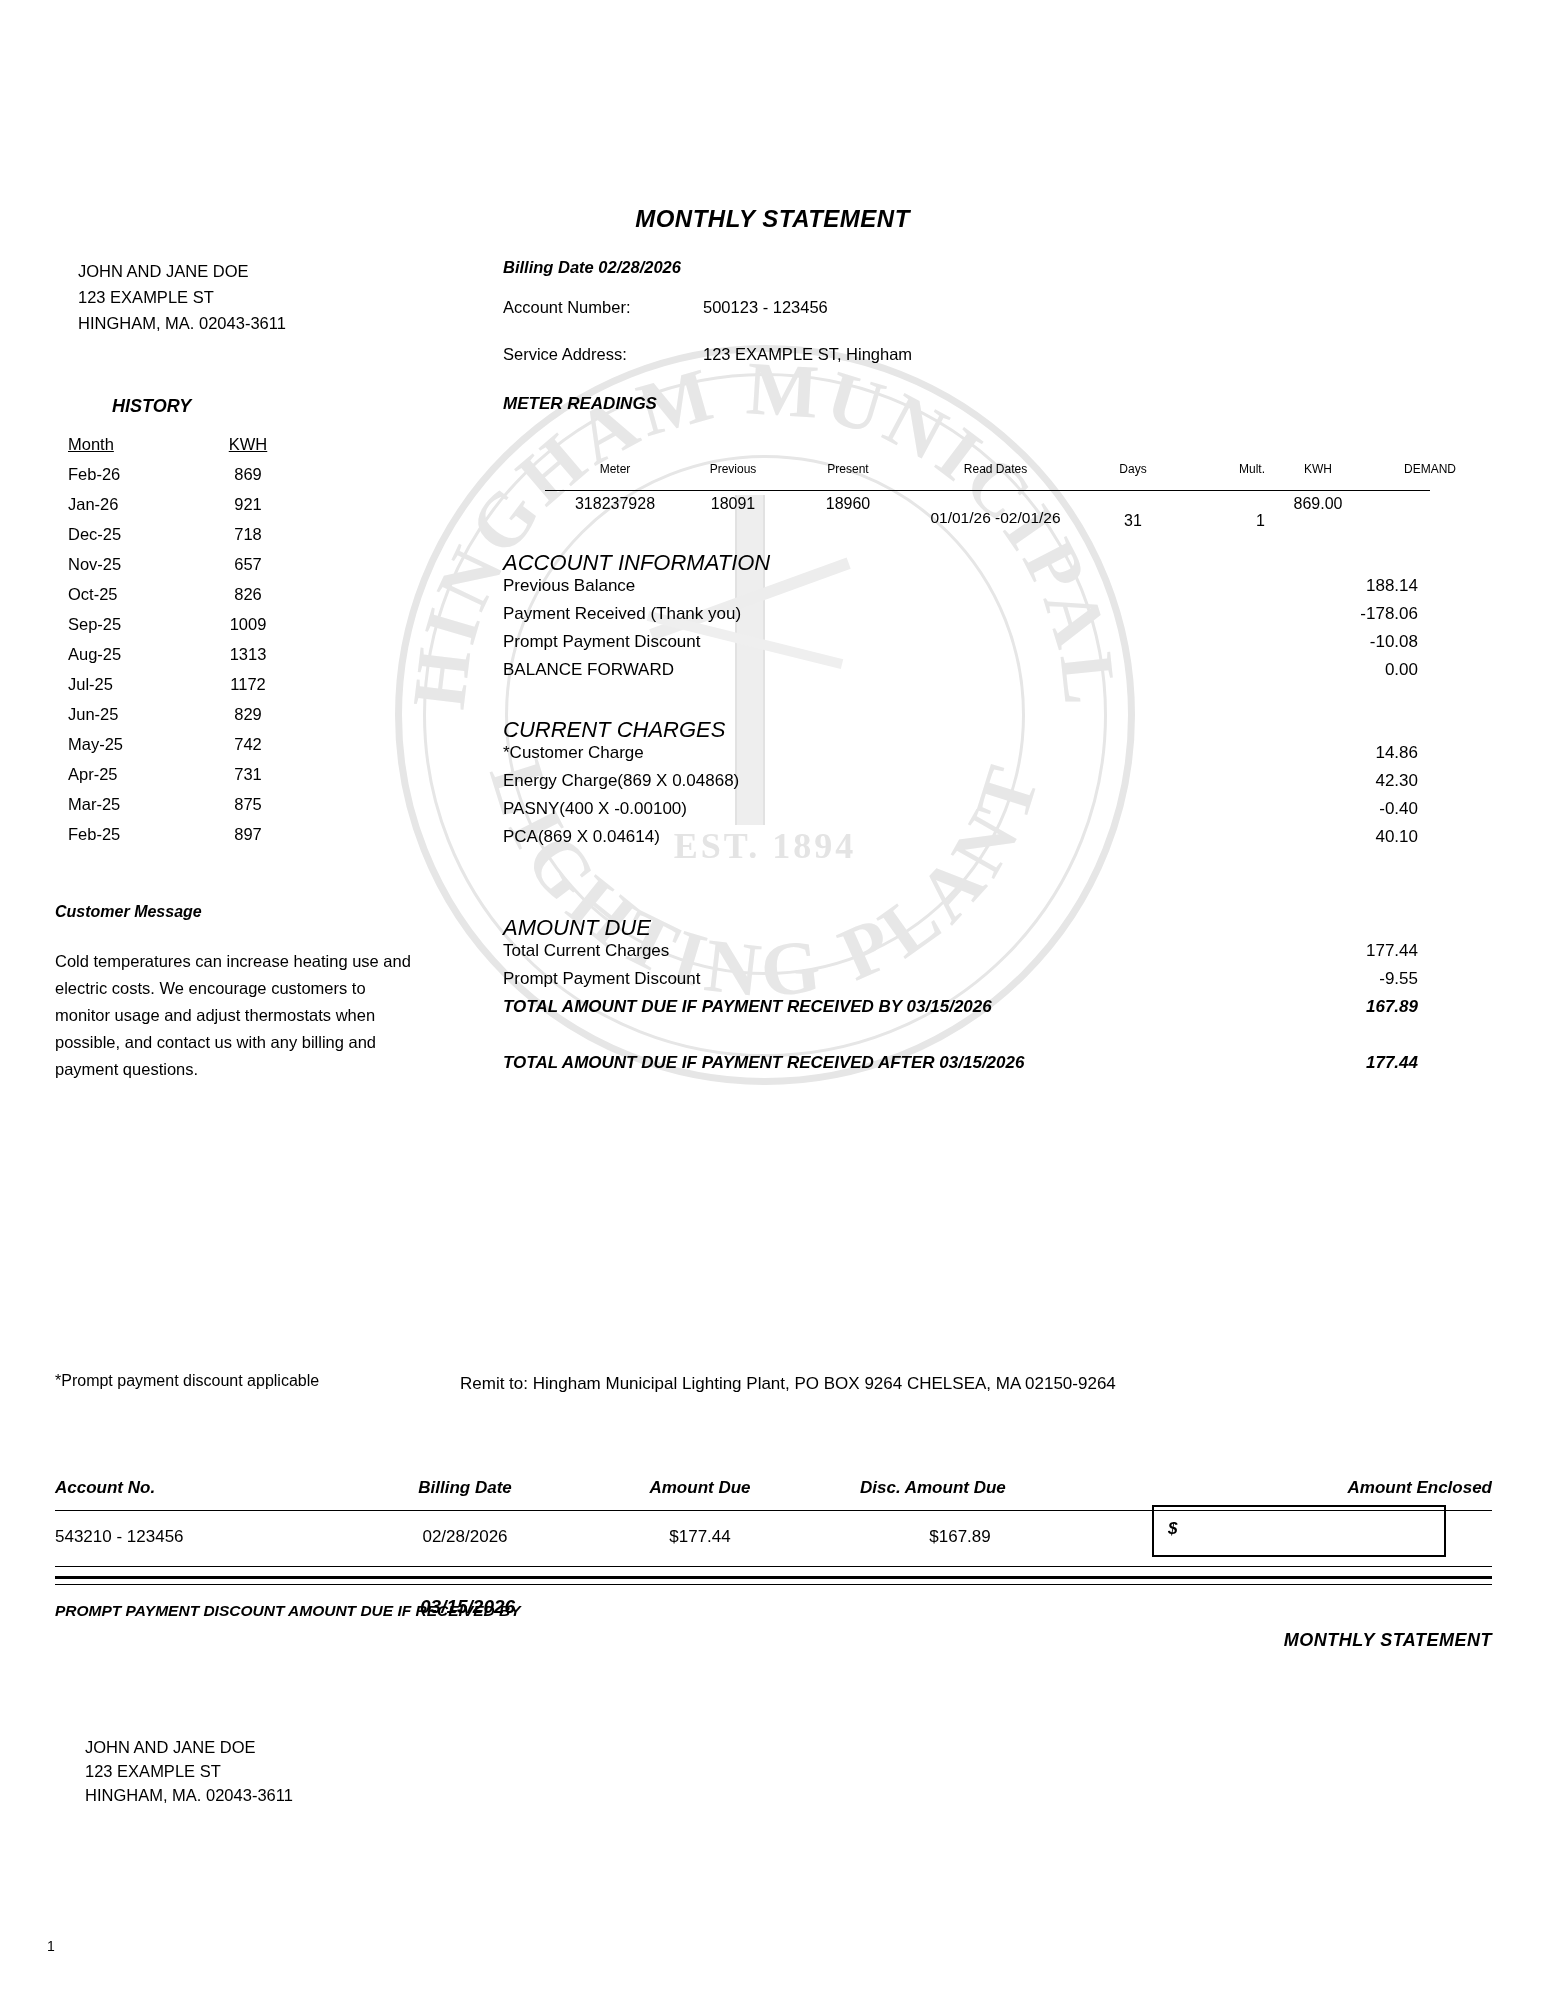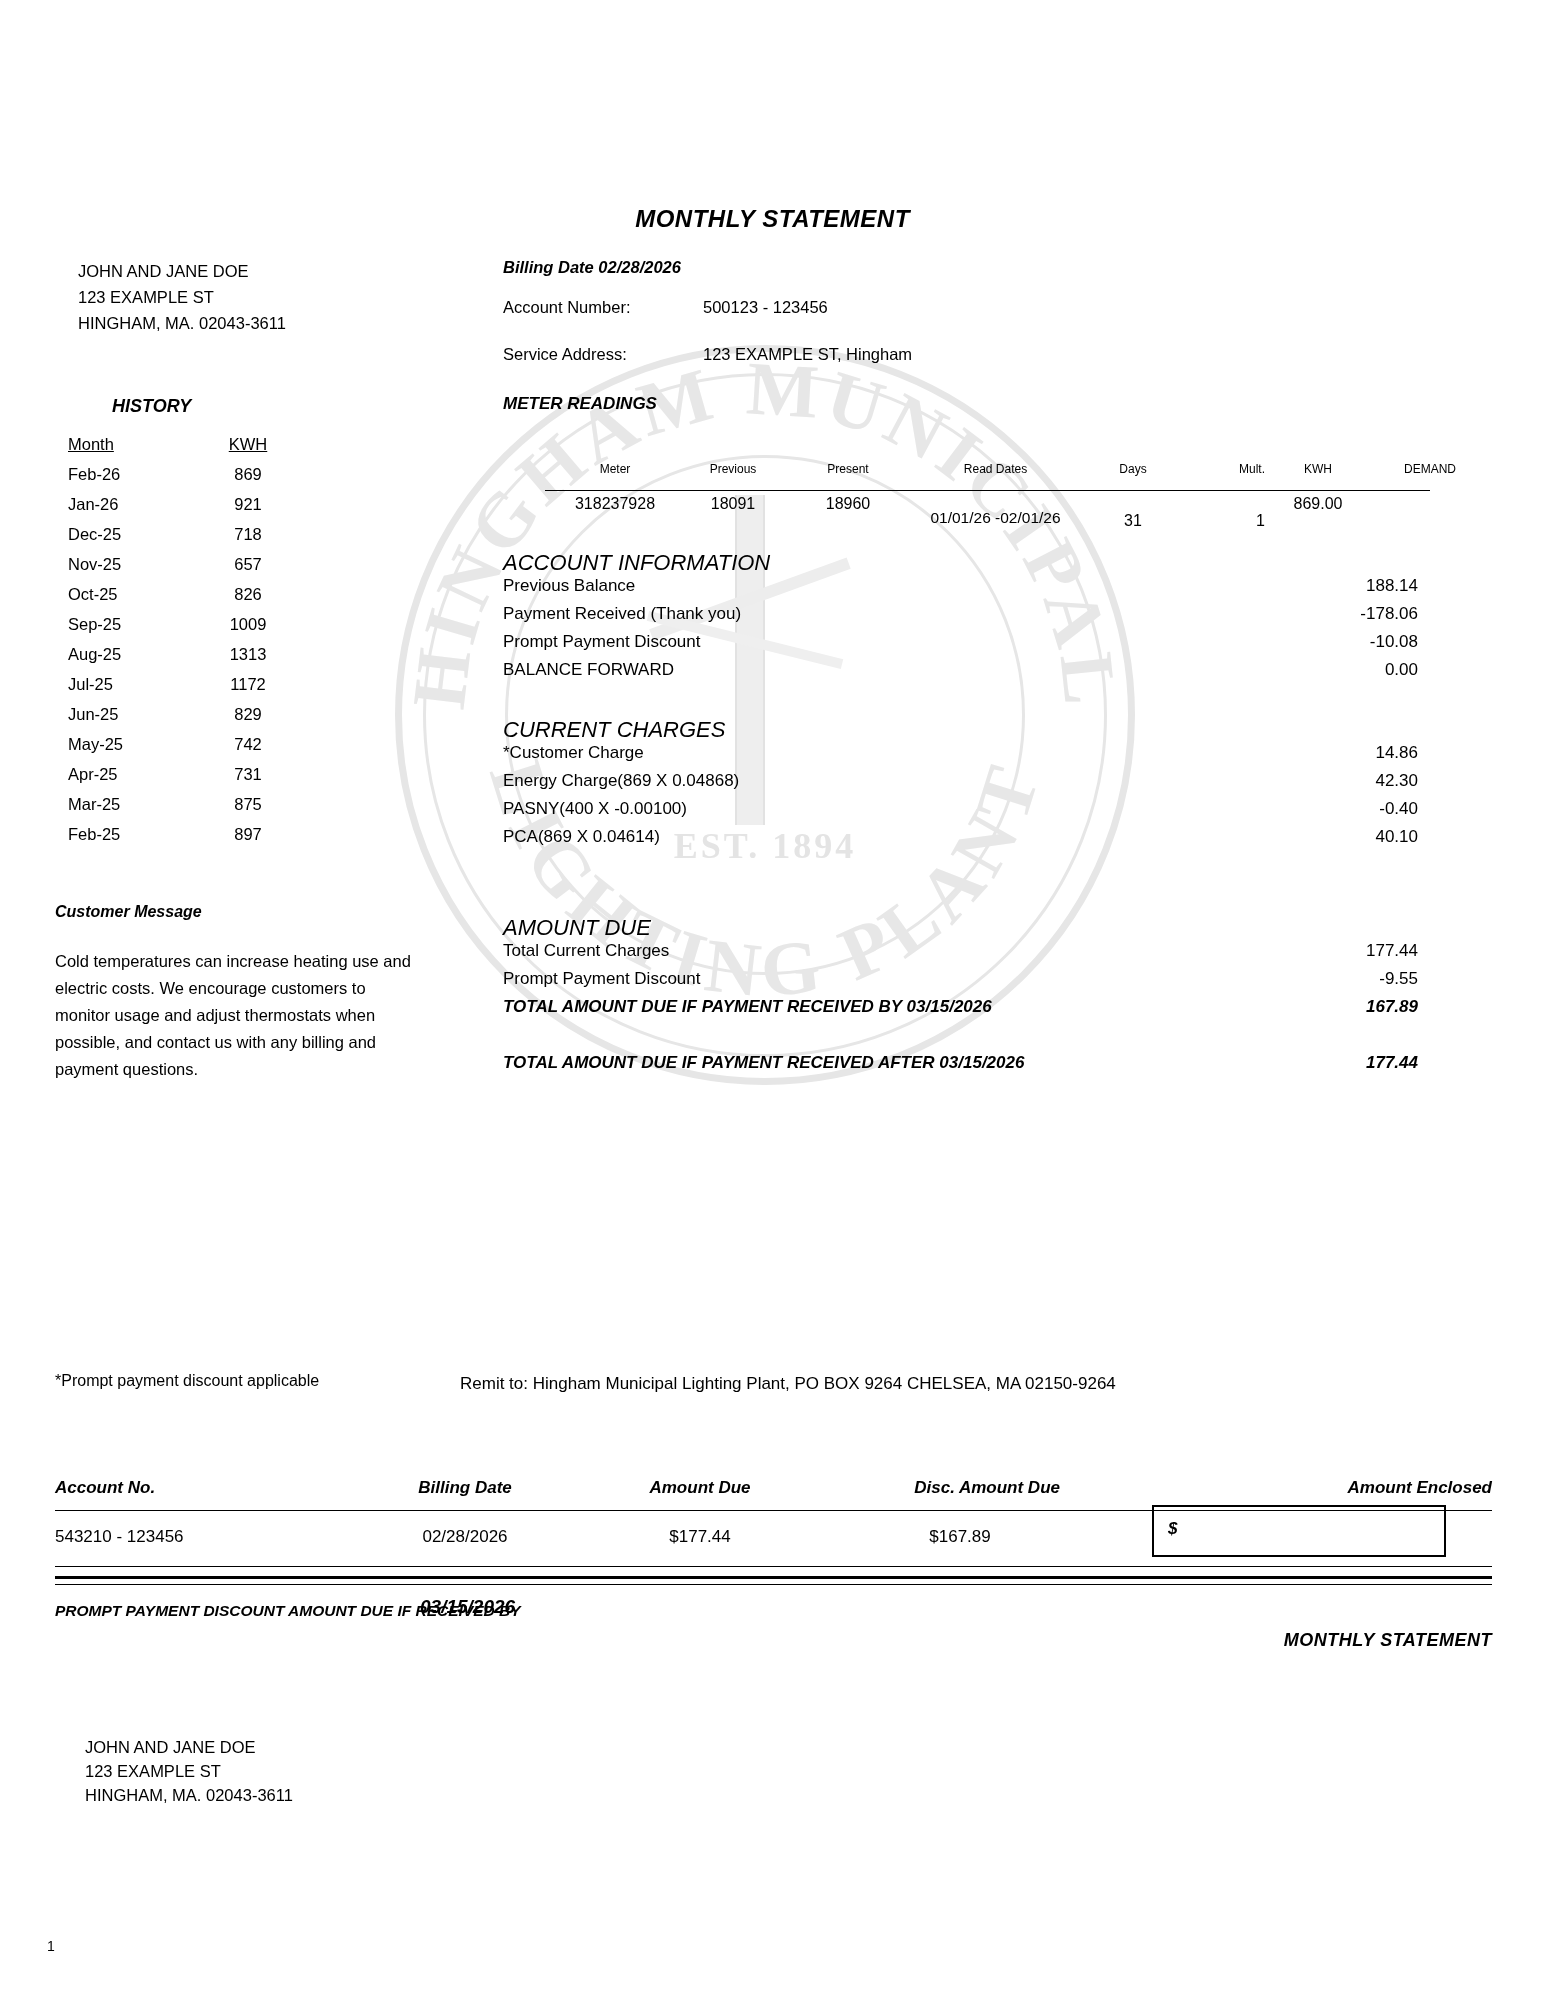--- a/index.html
+++ b/index.html
@@ -159,21 +159,21 @@
   #stub-head { left: 55px; top: 1478px; width: 1437px; font-size: 17px; font-style: italic; font-weight: bold; }
   #stub-vals { left: 55px; top: 1527px; width: 1437px; font-size: 17px; }
   .stub-cell { position: absolute; }
   .sc-acct { left: 0; }
   .sc-date { left: 320px; width: 180px; text-align: center; }
   .sc-amt  { left: 545px; width: 200px; text-align: center; }
   .sc-disc { left: 805px; width: 200px; text-align: center; }
   .stub-head-acct { left: 0; }
   .stub-head-date { left: 320px; width: 180px; text-align: center; }
   .stub-head-amt  { left: 545px; width: 200px; text-align: center; }
-  .stub-head-disc { left: 805px; width: 200px; text-align: right; }
+  .stub-head-disc { left: 805px; width: 200px; text-align: left; }
   .stub-head-encl { right: 0; }
   #amount-box {
     position: absolute;
     left: 1152px;
     top: 1505px;
     width: 290px;
     height: 48px;
     border: 2px solid #000;
     z-index: 3;
   }

